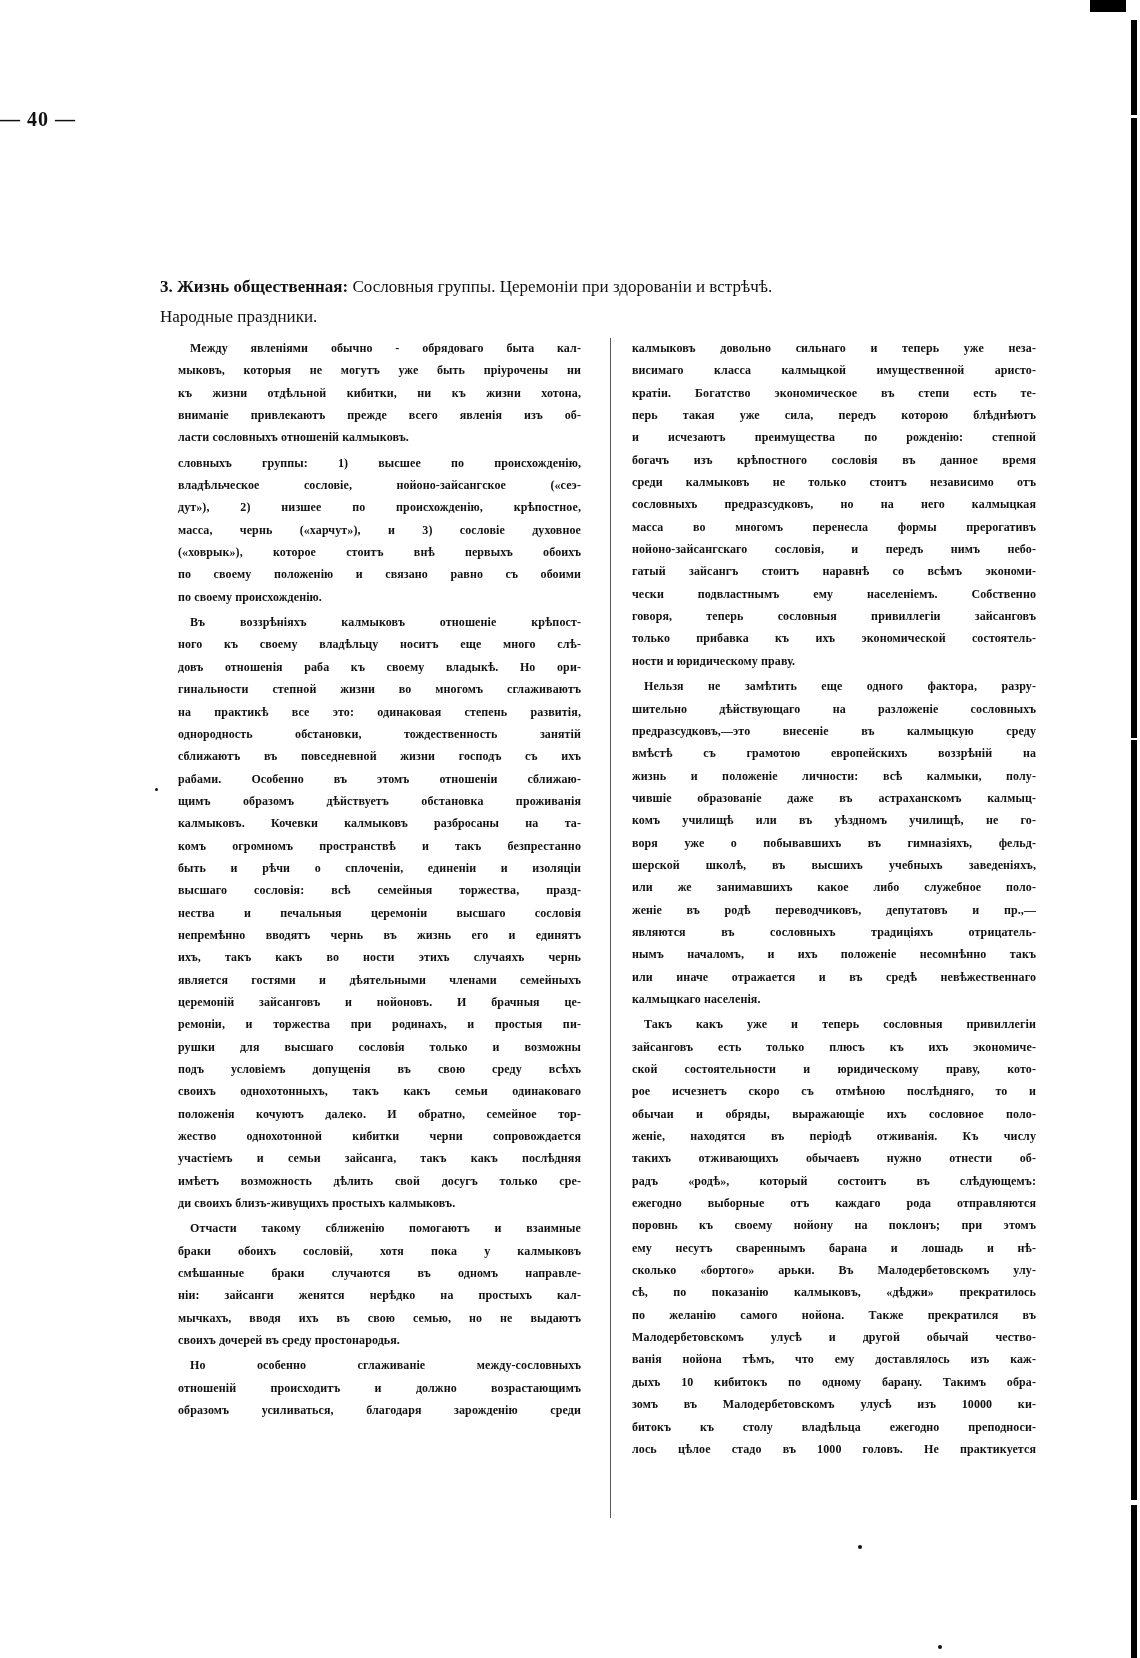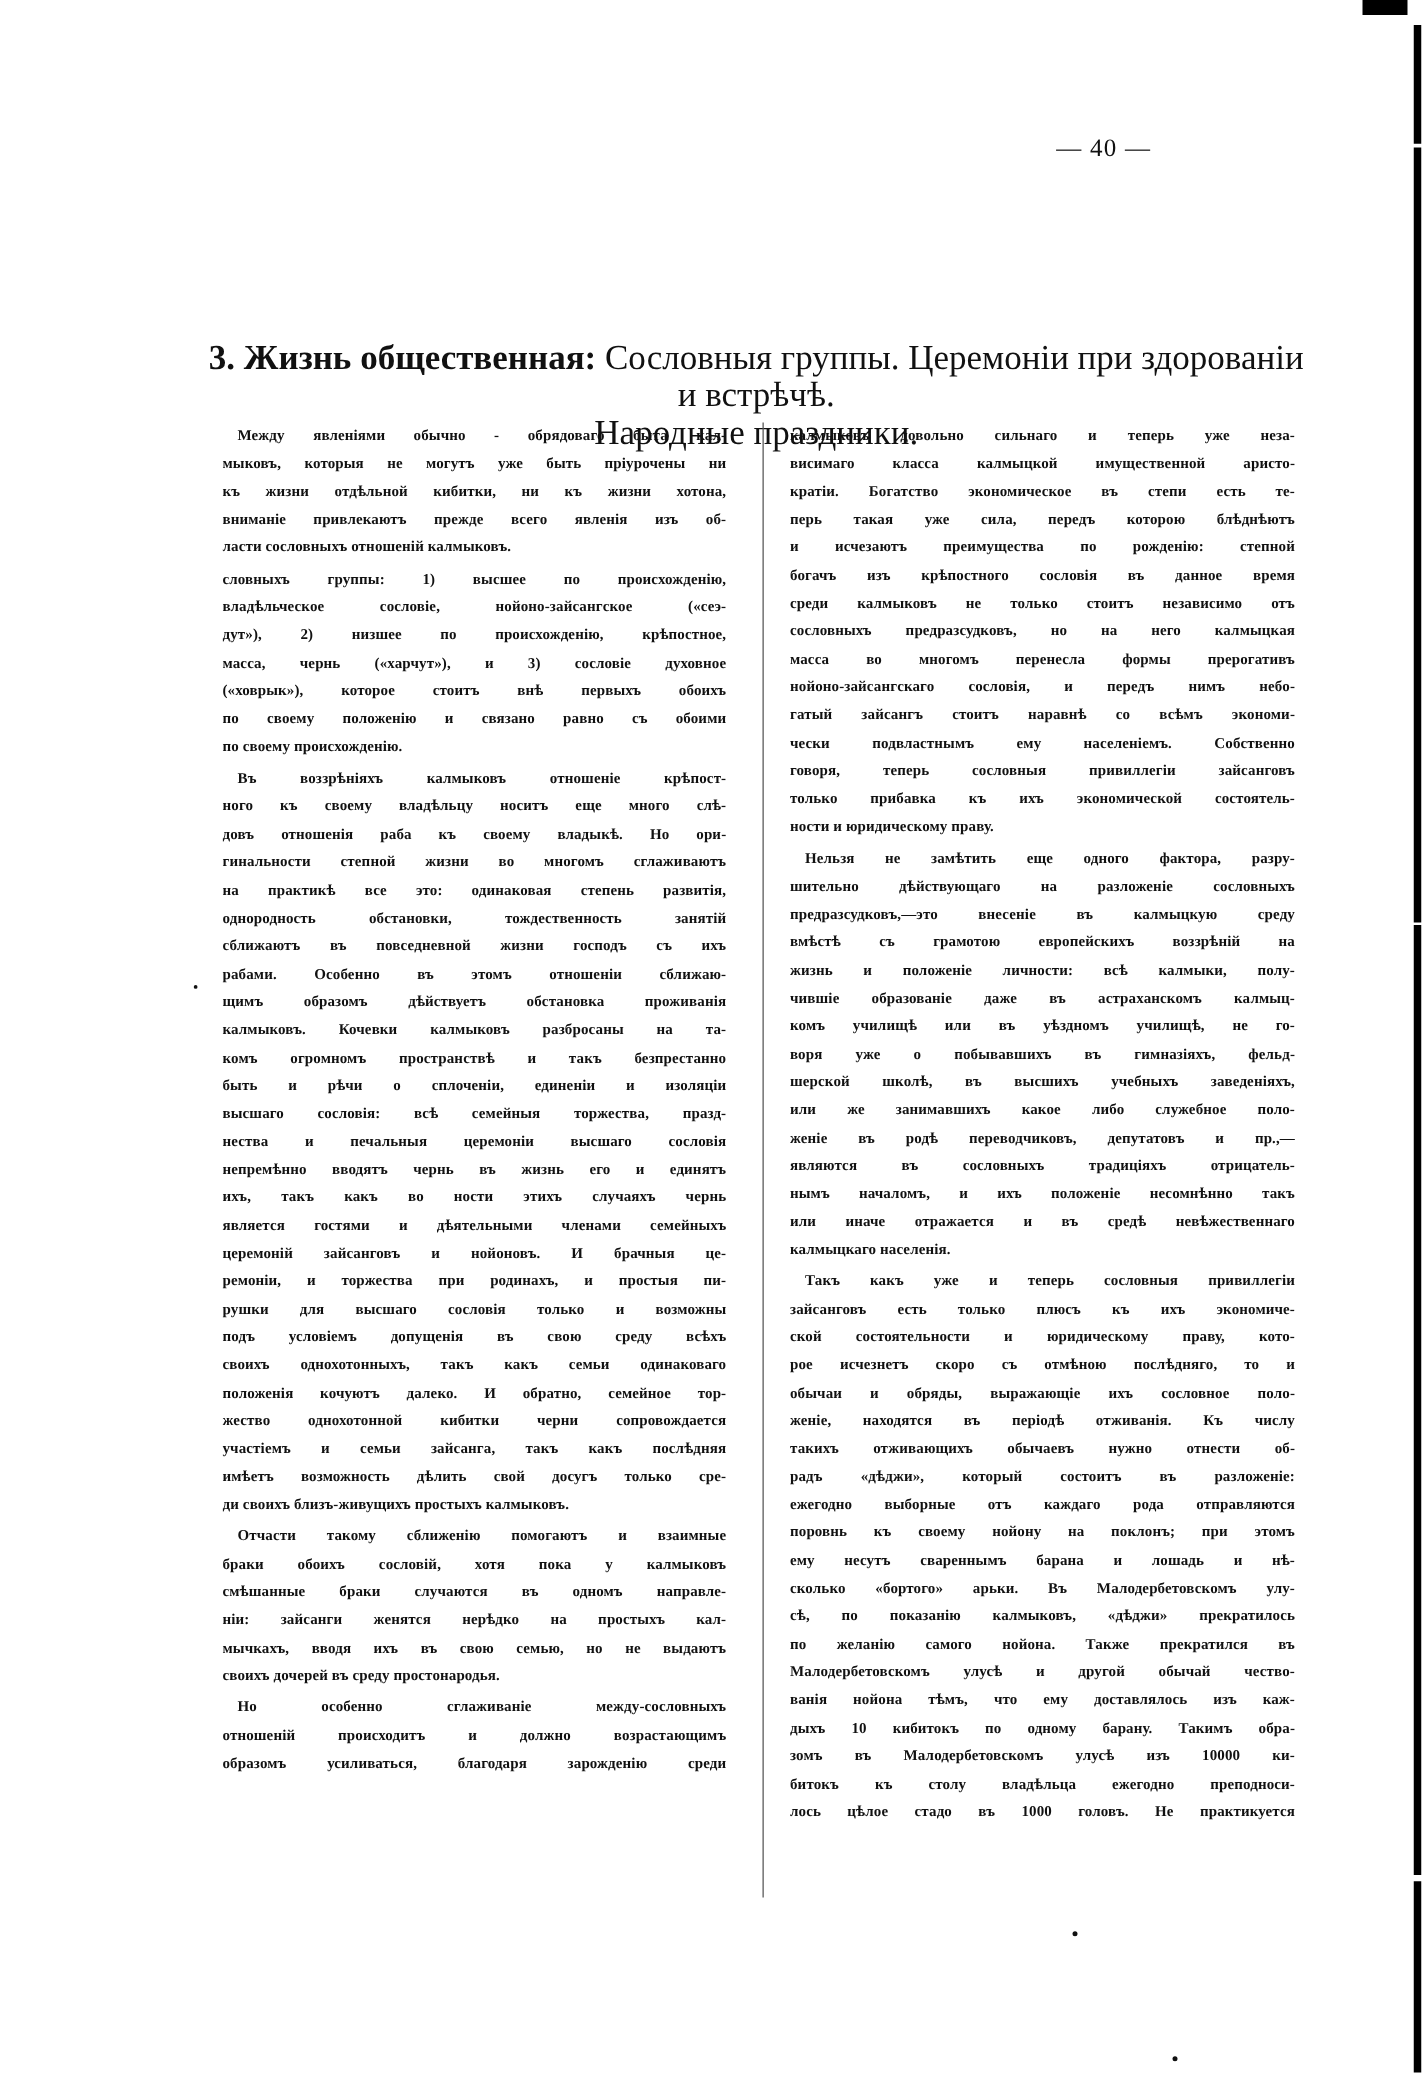--- a/index.html
+++ b/index.html
@@ -1,18 +1,18 @@
 <!DOCTYPE html>
 <html><head>
 <meta charset="utf-8">
 <style>
   html, body { margin: 0; padding: 0; background: #ffffff; }
   body { width: 1140px; height: 1658px; position: relative; overflow: hidden; font-family: "Liberation Serif", "DejaVu Serif", serif; color: #111; }
-  .page-number { position: absolute; top: 108px; left: 0; width: 921px; text-align: right; font-size: 20px; font-weight: normal; letter-spacing: 1px; }
-  .heading { position: absolute; top: 272px; left: 160px; width: 890px; text-align: center; font-size: 28px; line-height: 30px; }
+  .page-number { position: absolute; top: 108px; left: 0; width: 921px; text-align: left; font-size: 20px; font-weight: bold; letter-spacing: 1px; }
+  .heading { position: absolute; top: 272px; left: 160px; width: 890px; font-size: 17px; line-height: 30px; }
   .heading .bold { font-weight: bold; }
   .column { position: absolute; top: 337px; font-size: 12px; line-height: 22.35px; text-align: justify; font-weight: bold; letter-spacing: 0.1px; }
   .col-left { left: 178px; width: 403px; }
   .col-right { left: 632px; width: 404px; }
   .line { display: block; text-align: justify; text-align-last: justify; white-space: nowrap; overflow: hidden; height: 22.35px; }
   .line.last { text-align-last: left; }
   .line.indent { padding-left: 12px; }
   .para-gap { height: 3px; }
   .divider { position: absolute; left: 610px; top: 338px; width: 1px; height: 1180px; background: #555; }
   .scan-edge { position: absolute; top: 0; right: 0; width: 14px; height: 1658px; background: #fff; }
@@ -118,21 +118,21 @@
     <span class="line">или иначе отражается и въ средѣ невѣжественнаго</span>
     <span class="line last">калмыцкаго населенія.</span>
     <div class="para-gap"></div>
     <span class="line indent">Такъ какъ уже и теперь сословныя привиллегіи</span>
     <span class="line">зайсанговъ есть только плюсъ къ ихъ экономиче-</span>
     <span class="line">ской состоятельности и юридическому праву, кото-</span>
     <span class="line">рое исчезнетъ скоро съ отмѣною послѣдняго, то и</span>
     <span class="line">обычаи и обряды, выражающіе ихъ сословное поло-</span>
     <span class="line">женіе, находятся въ періодѣ отживанія. Къ числу</span>
     <span class="line">такихъ отживающихъ обычаевъ нужно отнести об-</span>
-    <span class="line">радъ «дѣджи», который состоитъ въ разложеніе:</span>
+    <span class="line">радъ «родѣ», который состоитъ въ слѣдующемъ:</span>
     <span class="line">ежегодно выборные отъ каждаго рода отправляются</span>
     <span class="line">поровнь къ своему нойону на поклонъ; при этомъ</span>
     <span class="line">ему несутъ свареннымъ барана и лошадь и нѣ-</span>
     <span class="line">сколько «бортого» арьки. Въ Малодербетовскомъ улу-</span>
     <span class="line">сѣ, по показанію калмыковъ, «дѣджи» прекратилось</span>
     <span class="line">по желанію самого нойона. Также прекратился въ</span>
     <span class="line">Малодербетовскомъ улусѣ и другой обычай чество-</span>
     <span class="line">ванія нойона тѣмъ, что ему доставлялось изъ каж-</span>
     <span class="line">дыхъ 10 кибитокъ по одному барану. Такимъ обра-</span>
     <span class="line">зомъ въ Малодербетовскомъ улусѣ изъ 10000 ки-</span>

